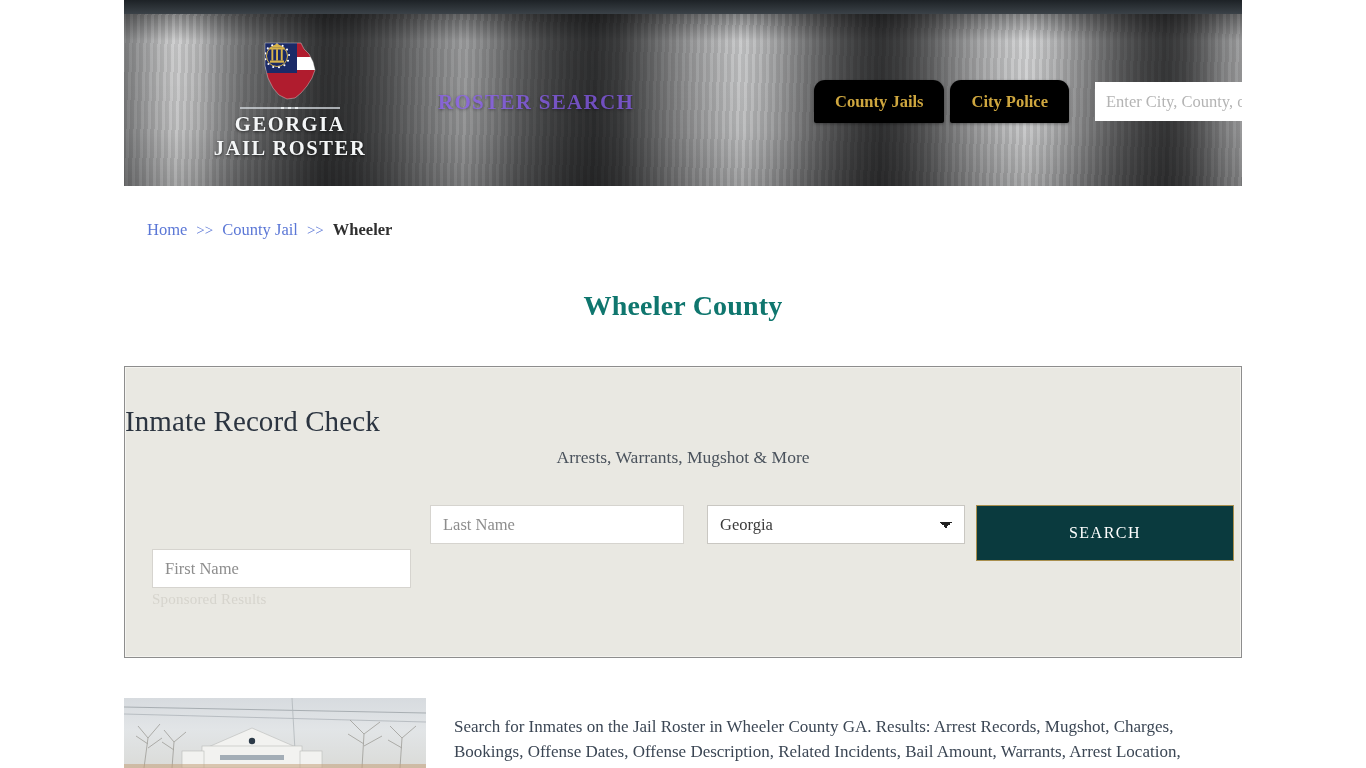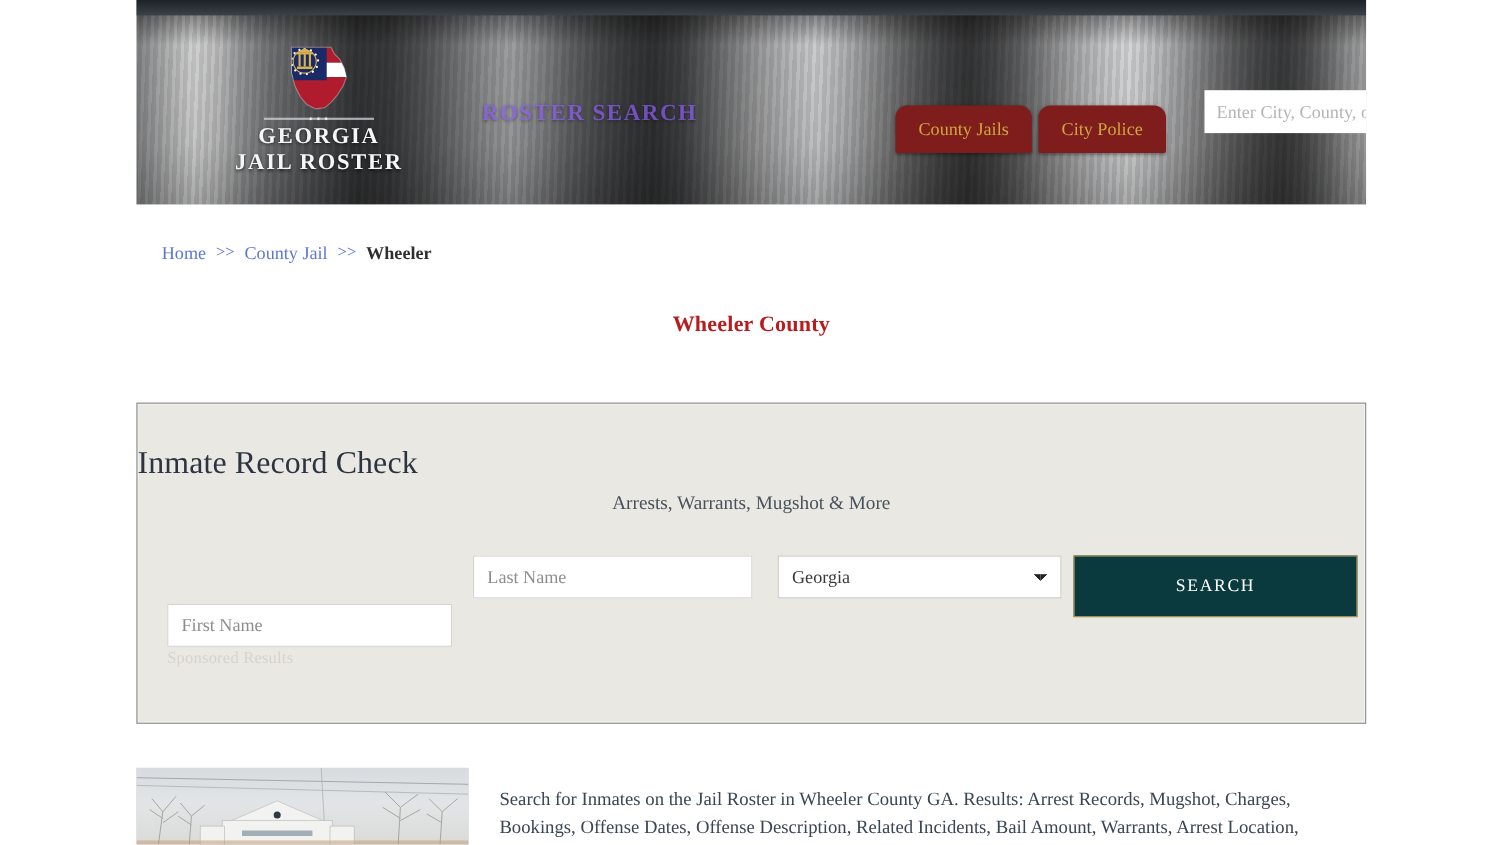--- a/index.html
+++ b/index.html
@@ -85,30 +85,29 @@
     color: #8b5cf6;
     opacity: .72;
     text-shadow: 0 1px 3px rgba(0,0,0,.55);
     z-index: 3;
   }
 
   .nav-tabs { position:absolute; left:690px; top:80px; z-index: 5; display:flex; gap:6px; }
   .nav-tab {
     height: 43px;
     padding: 0 21px;
-    background: #7f1d1d;
+    background: #000000;
     border-radius: 11px 11px 2px 2px;
     color: #cfa73f;
     font-size: 16.5px;
-    font-weight: 400;
+    font-weight: 700;
     display:flex; align-items:center; justify-content:center;
     cursor: pointer;
     font-family: "Liberation Serif", serif;
     box-shadow: 0 1px 3px rgba(0,0,0,.35);
-    margin-top: 16px;
   }
 
   .hdr-search { position:absolute; left:971px; top:82px; z-index:5; display:flex; }
   .hdr-search-input {
     width: 219px; height: 39px;
     border: none; outline: none;
     background: #fff;
     font-family: "Liberation Serif", serif;
     font-size: 16.5px;
     color: #555;
@@ -124,23 +123,23 @@
     display:flex; align-items:center; gap:9px;
   }
   .crumb-link { color: #5b77d6; text-decoration: none; cursor:pointer; }
   .crumb-sep { color: #5b77d6; font-size: 15px; }
   .crumb-current { color: #2f2f2f; font-weight: 700; }
 
   
   .page-title {
     position:absolute; left:0; top:271px; width:1366px;
     text-align:center;
-    font-size: 20px;
+    font-size: 28px;
     font-weight: 700;
-    color: #b91c1c;
+    color: #0f766e;
     letter-spacing: .2px;
   }
 
   
   .panel {
     position:absolute; left:124px; top:366px;
     width: 1118px; height: 292px;
     background: #e9e8e2;
     border: 1px solid #8d8d8d;
     box-shadow: inset 0 0 0 1px #f4f3ef;

